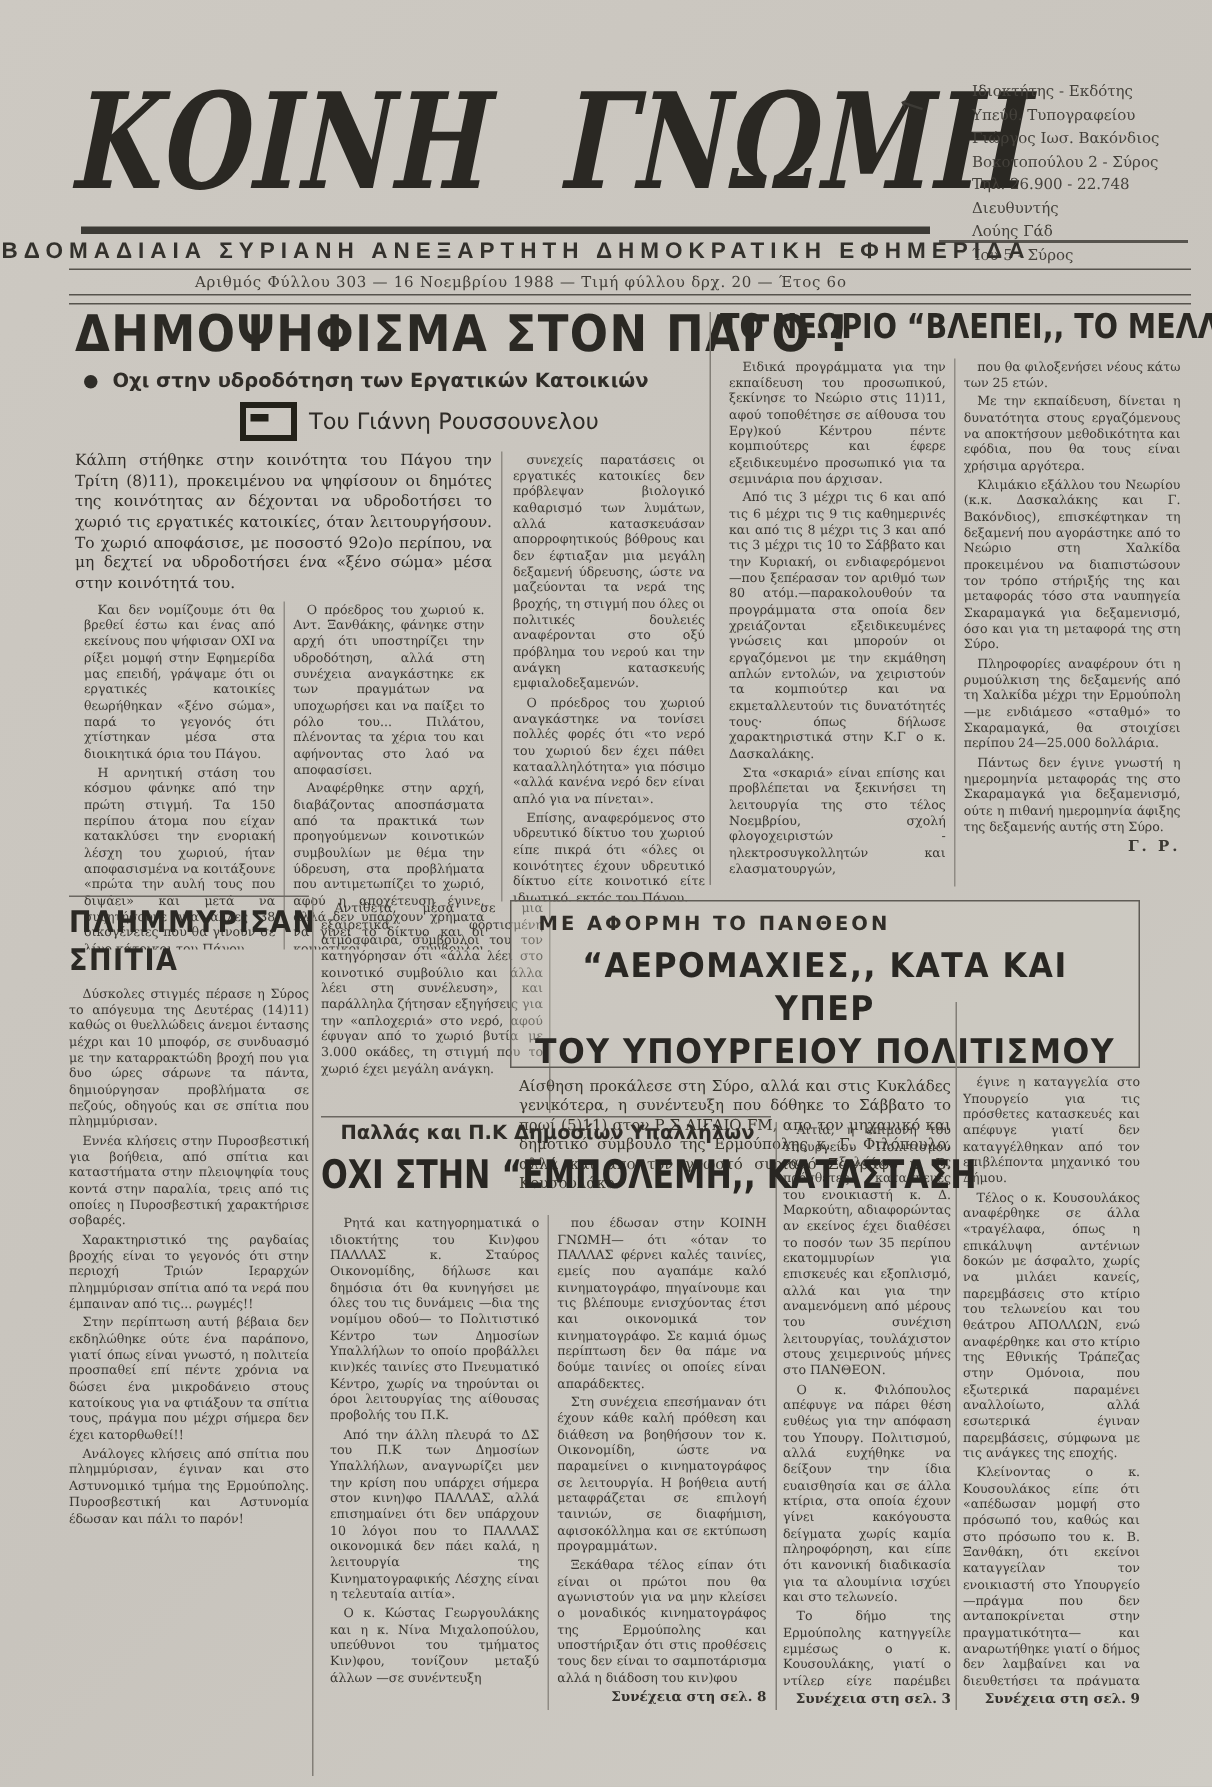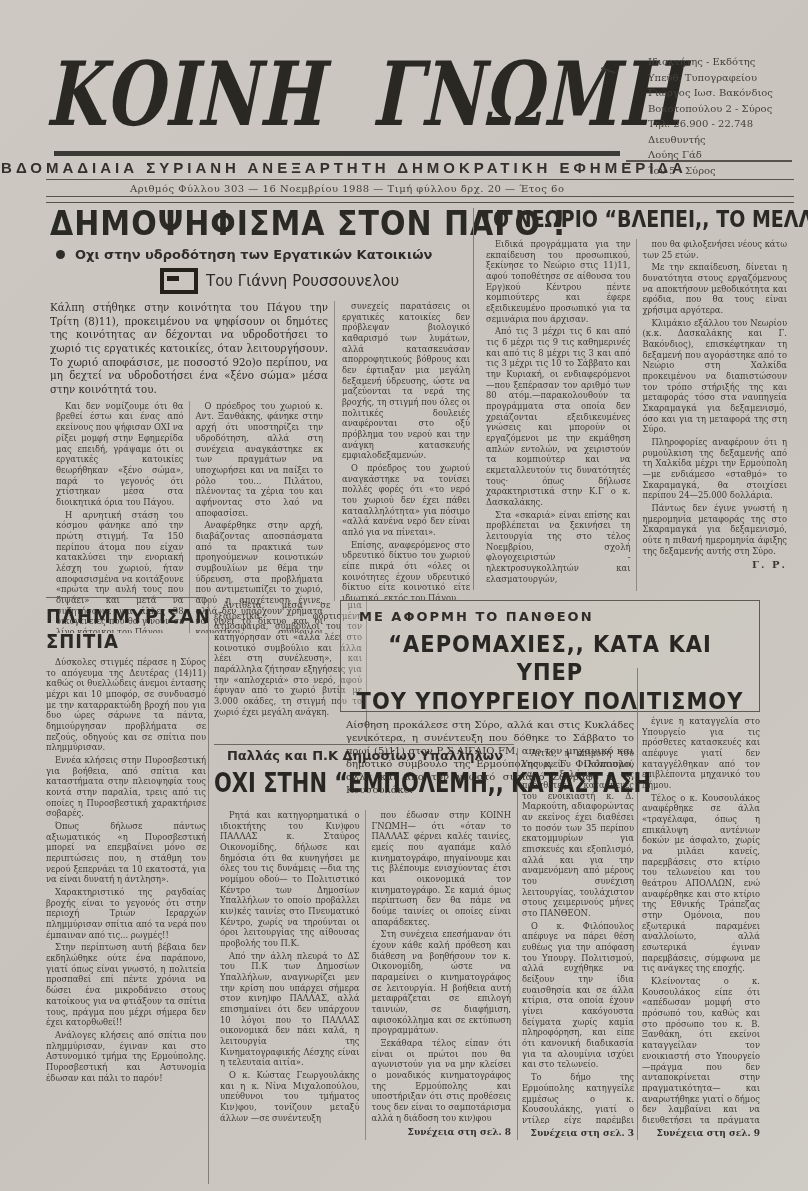--- a/index.html
+++ b/index.html
@@ -218,21 +218,20 @@
         <div class="sign">Γ. Ρ.</div>
       </div>
     </div>
   </div>
 
   <div class="art-floods">
     <div class="floods-title">ΠΛΗΜΜΥΡΙΣΑΝ ΣΠΙΤΙΑ</div>
     <div class="col">
         <p>Δύσκολες στιγμές πέρασε η Σύρος το απόγευμα της Δευτέρας (14)11) καθώς οι θυελλώδεις άνεμοι έντασης μέχρι και 10 μποφόρ, σε συνδυασμό με την καταρρακτώδη βροχή που για δυο ώρες σάρωνε τα πάντα, δημιούργησαν προβλήματα σε πεζούς, οδηγούς και σε σπίτια που πλημμύρισαν.</p>
         <p>Εννέα κλήσεις στην Πυροσβεστική για βοήθεια, από σπίτια και καταστήματα στην πλειοψηφία τους κοντά στην παραλία, τρεις από τις οποίες η Πυροσβεστική χαρακτήρισε σοβαρές.</p>
-        <p>Όπως δήλωσε πάντως αξιωματικός «η Πυροσβεστική μπορεί να επεμβαίνει μόνο σε περιπτώσεις που, η στάθμη του νερού ξεπερνάει τα 10 εκατοστά, για να είναι δυνατή η άντληση».</p>
         <p>Χαρακτηριστικό της ραγδαίας βροχής είναι το γεγονός ότι στην περιοχή Τριών Ιεραρχών πλημμύρισαν σπίτια από τα νερά που έμπαιναν από τις... ρωγμές!!</p>
         <p>Στην περίπτωση αυτή βέβαια δεν εκδηλώθηκε ούτε ένα παράπονο, γιατί όπως είναι γνωστό, η πολιτεία προσπαθεί επί πέντε χρόνια να δώσει ένα μικροδάνειο στους κατοίκους για να φτιάξουν τα σπίτια τους, πράγμα που μέχρι σήμερα δεν έχει κατορθωθεί!!</p>
         <p>Ανάλογες κλήσεις από σπίτια που πλημμύρισαν, έγιναν και στο Αστυνομικό τμήμα της Ερμούπολης. Πυροσβεστική και Αστυνομία έδωσαν και πάλι το παρόν!</p>
       </div>
   </div>
   <div class="vrule" style="left:208px;top:598px;height:586px;"></div>
 
   <div class="ref-cont-block">
     <div class="col">
         <p>Αντίθετα, μέσα σε μια εξαιρετικά φορτισμένη ατμόσφαιρα, σύμβουλοι του τον κατηγόρησαν ότι «άλλα λέει στο κοινοτικό συμβούλιο και άλλα λέει στη συνέλευση», και παράλληλα ζήτησαν εξηγήσεις για την «απλοχεριά» στο νερό, αφού έφυγαν από το χωριό βυτία με 3.000 οκάδες, τη στιγμή που το χωριό έχει μεγάλη ανάγκη.</p>

